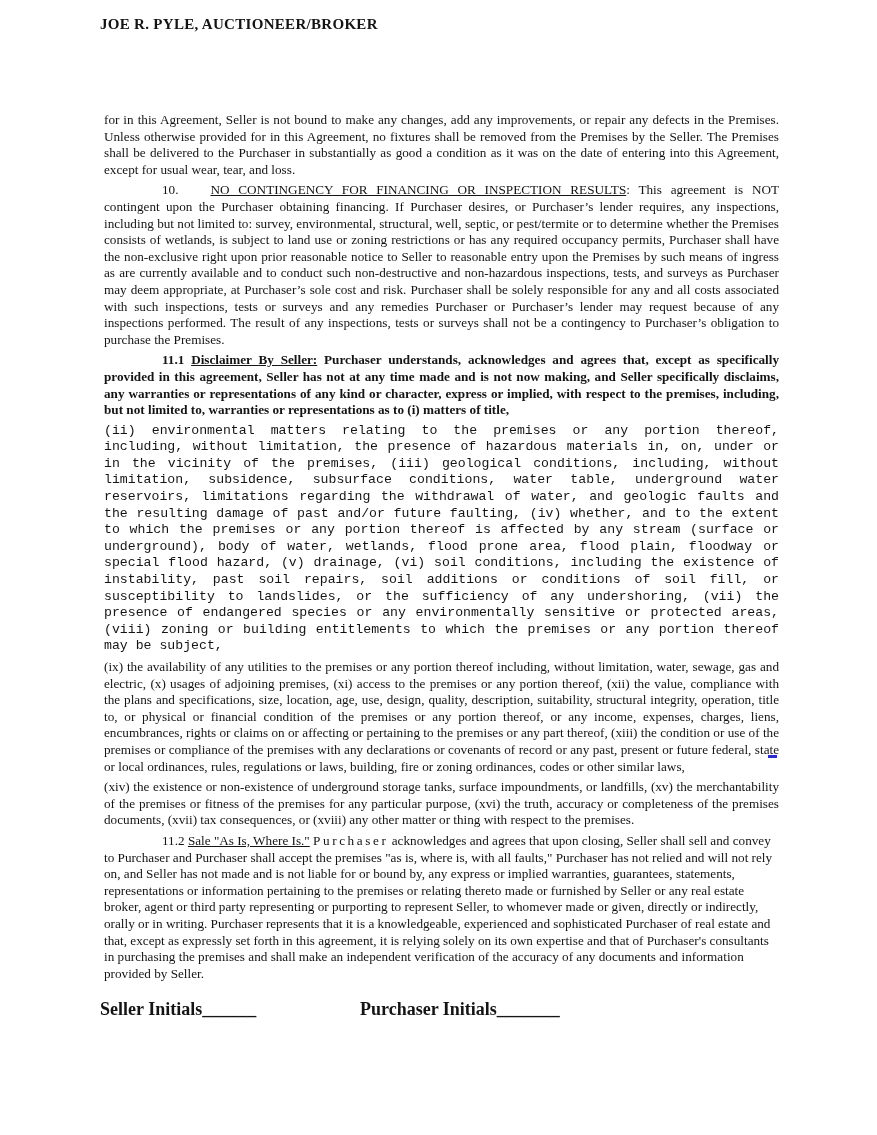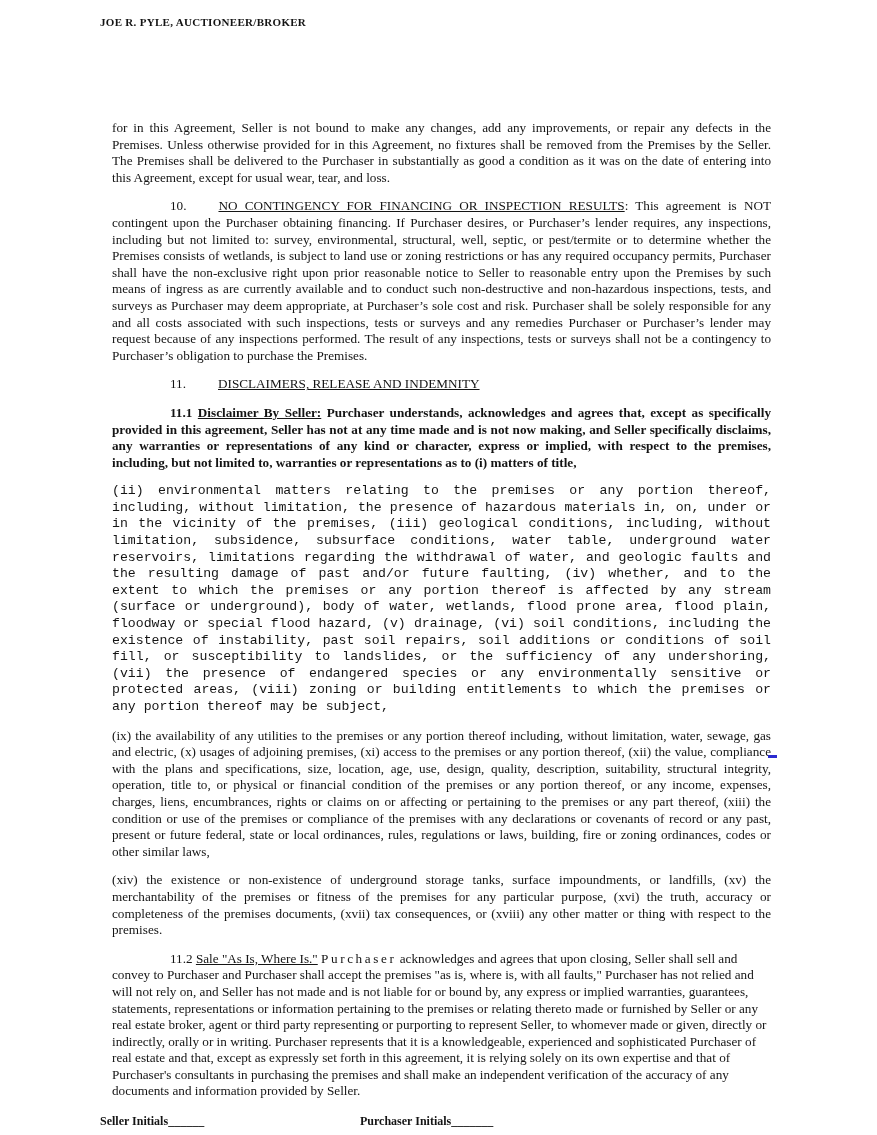--- a/index.html
+++ b/index.html
@@ -7,65 +7,64 @@
     width: 877px; height: 1135px;
     background: #ffffff;
     font-family: "Liberation Serif", serif;
     color: #141414;
     position: relative;
     overflow: hidden;
   }
   .page { position: absolute; inset: 0; background: #ffffff; }
   .letterhead {
     position: absolute; left: 100px; top: 16px;
-    font-weight: bold; font-size: 11px; letter-spacing: 0.3px;
+    font-weight: bold; font-size: 15px; letter-spacing: 0.3px;
     white-space: nowrap;
   }
   .textcol {
     position: absolute; left: 100px; top: 108px; width: 683px;
     font-size: 13.2px; line-height: 16.6px;
   }
-  .textcol p { margin: 12px; }
+  .textcol p { margin: 4px; }
   .just { text-align: justify; }
   .ind { text-indent: 58px; }
   .tab { display: inline-block; width: 32px; }
   .ul { text-decoration: underline; }
   .mt10 { margin-top: 10px; }
   .mt17 { margin-top: 17px; }
   .mt18 { margin-top: 18px; font-weight: bold; }
   .mt20 { margin-top: 20px; }
   .shift8 { margin-left: 8px; font-family: Liberation Mono, monospace; }
   .shift4 { margin-left: 4px; }
   .lsp { letter-spacing: 2.6px; }
   .margin-dash {
     position: absolute; left: 768px; top: 755px;
     width: 9px; height: 3px; background: #2b2bd0;
   }
   .initials-row {
-    margin-top: 4px;
-    font-weight: bold; font-size: 12px; line-height: 18px;
+    margin-top: 18px;
+    font-weight: bold; font-size: 18px; line-height: 18px;
     white-space: nowrap;
   }
   .initials-group-left { display: inline-block; width: 260px; }
   .initials-group-right { display: inline-block; }
 </style>
 </head>
 <body>
 
 <div class="page">
 
   <div class="letterhead">JOE R. PYLE, AUCTIONEER/BROKER</div>
 
   <div class="textcol">
 
     <p class="just">for in this Agreement, Seller is not bound to make any changes, add any improvements, or repair any defects in the Premises. Unless otherwise provided for in this Agreement, no fixtures shall be removed from the Premises by the Seller. The Premises shall be delivered to the Purchaser in substantially as good a condition as it was on the date of entering into this Agreement, except for usual wear, tear, and loss.</p>
 
     <p class="just ind mt10"><span>10.</span><span class="tab"></span><span class="ul">NO CONTINGENCY FOR FINANCING OR INSPECTION RESULTS</span><span>: This agreement is NOT contingent upon the Purchaser obtaining financing. If Purchaser desires, or Purchaser’s lender requires, any inspections, including but not limited to: survey, environmental, structural, well, septic, or pest/termite or to determine whether the Premises consists of wetlands, is subject to land use or zoning restrictions or has any required occupancy permits, Purchaser shall have the non-exclusive right upon prior reasonable notice to Seller to reasonable entry upon the Premises by such means of ingress as are currently available and to conduct such non-destructive and non-hazardous inspections, tests, and surveys as Purchaser may deem appropriate, at Purchaser’s sole cost and risk. Purchaser shall be solely responsible for any and all costs associated with such inspections, tests or surveys and any remedies Purchaser or Purchaser’s lender may request because of any inspections performed. The result of any inspections, tests or surveys shall not be a contingency to Purchaser’s obligation to purchase the Premises.</span></p>
 
-    <p class="ind mt20"><span>11.</span><span class="tab"></span><span class="ul">DISCLAIMERS, RELEASE AND INDEMNITY</span></p>
 
     <p class="just ind mt18"><span>11.1</span> <span class="ul">Disclaimer By Seller:</span> <span>Purchaser understands, acknowledges and agrees that, except as specifically provided in this agreement, Seller has not at any time made and is not now making, and Seller specifically disclaims, any warranties or representations of any kind or character, express or implied, with respect to the premises, including, but not limited to, warranties or representations as to (i) matters of title,</span></p>
 
     <p class="just shift8">(ii) environmental matters relating to the premises or any portion thereof, including, without limitation, the presence of hazardous materials in, on, under or in the vicinity of the premises, (iii) geological conditions, including, without limitation, subsidence, subsurface conditions, water table, underground water reservoirs, limitations regarding the withdrawal of water, and geologic faults and the resulting damage of past and/or future faulting, (iv) whether, and to the extent to which the premises or any portion thereof is affected by any stream (surface or underground), body of water, wetlands, flood prone area, flood plain, floodway or special flood hazard, (v) drainage, (vi) soil conditions, including the existence of instability, past soil repairs, soil additions or conditions of soil fill, or susceptibility to landslides, or the sufficiency of any undershoring, (vii) the presence of endangered species or any environmentally sensitive or protected areas, (viii) zoning or building entitlements to which the premises or any portion thereof may be subject,</p>
 
     <p class="just shift4 mt17">(ix) the availability of any utilities to the premises or any portion thereof including, without limitation, water, sewage, gas and electric, (x) usages of adjoining premises, (xi) access to the premises or any portion thereof, (xii) the value, compliance with the plans and specifications, size, location, age, use, design, quality, description, suitability, structural integrity, operation, title to, or physical or financial condition of the premises or any portion thereof, or any income, expenses, charges, liens, encumbrances, rights or claims on or affecting or pertaining to the premises or any part thereof, (xiii) the condition or use of the premises or compliance of the premises with any declarations or covenants of record or any past, present or future federal, state or local ordinances, rules, regulations or laws, building, fire or zoning ordinances, codes or other similar laws,</p>
 
     <p class="just shift4">(xiv) the existence or non-existence of underground storage tanks, surface impoundments, or landfills, (xv) the merchantability of the premises or fitness of the premises for any particular purpose, (xvi) the truth, accuracy or completeness of the premises documents, (xvii) tax consequences, or (xviii) any other matter or thing with respect to the premises.</p>
 
     <p class="ind mt17"><span>11.2</span> <span class="ul">Sale "As Is, Where Is."</span> <span class="lsp">Purchaser</span> <span>acknowledges and agrees that upon closing, Seller shall sell and convey to Purchaser and Purchaser shall accept the premises "as is, where is, with all faults," Purchaser has not relied and will not rely on, and Seller has not made and is not liable for or bound by, any express or implied warranties, guarantees, statements, representations or information pertaining to the premises or relating thereto made or furnished by Seller or any real estate broker, agent or third party representing or purporting to represent Seller, to whomever made or given, directly or indirectly, orally or in writing. Purchaser represents that it is a knowledgeable, experienced and sophisticated Purchaser of real estate and that, except as expressly set forth in this agreement, it is relying solely on its own expertise and that of Purchaser's consultants in purchasing the premises and shall make an independent verification of the accuracy of any documents and information provided by Seller.</span></p>

